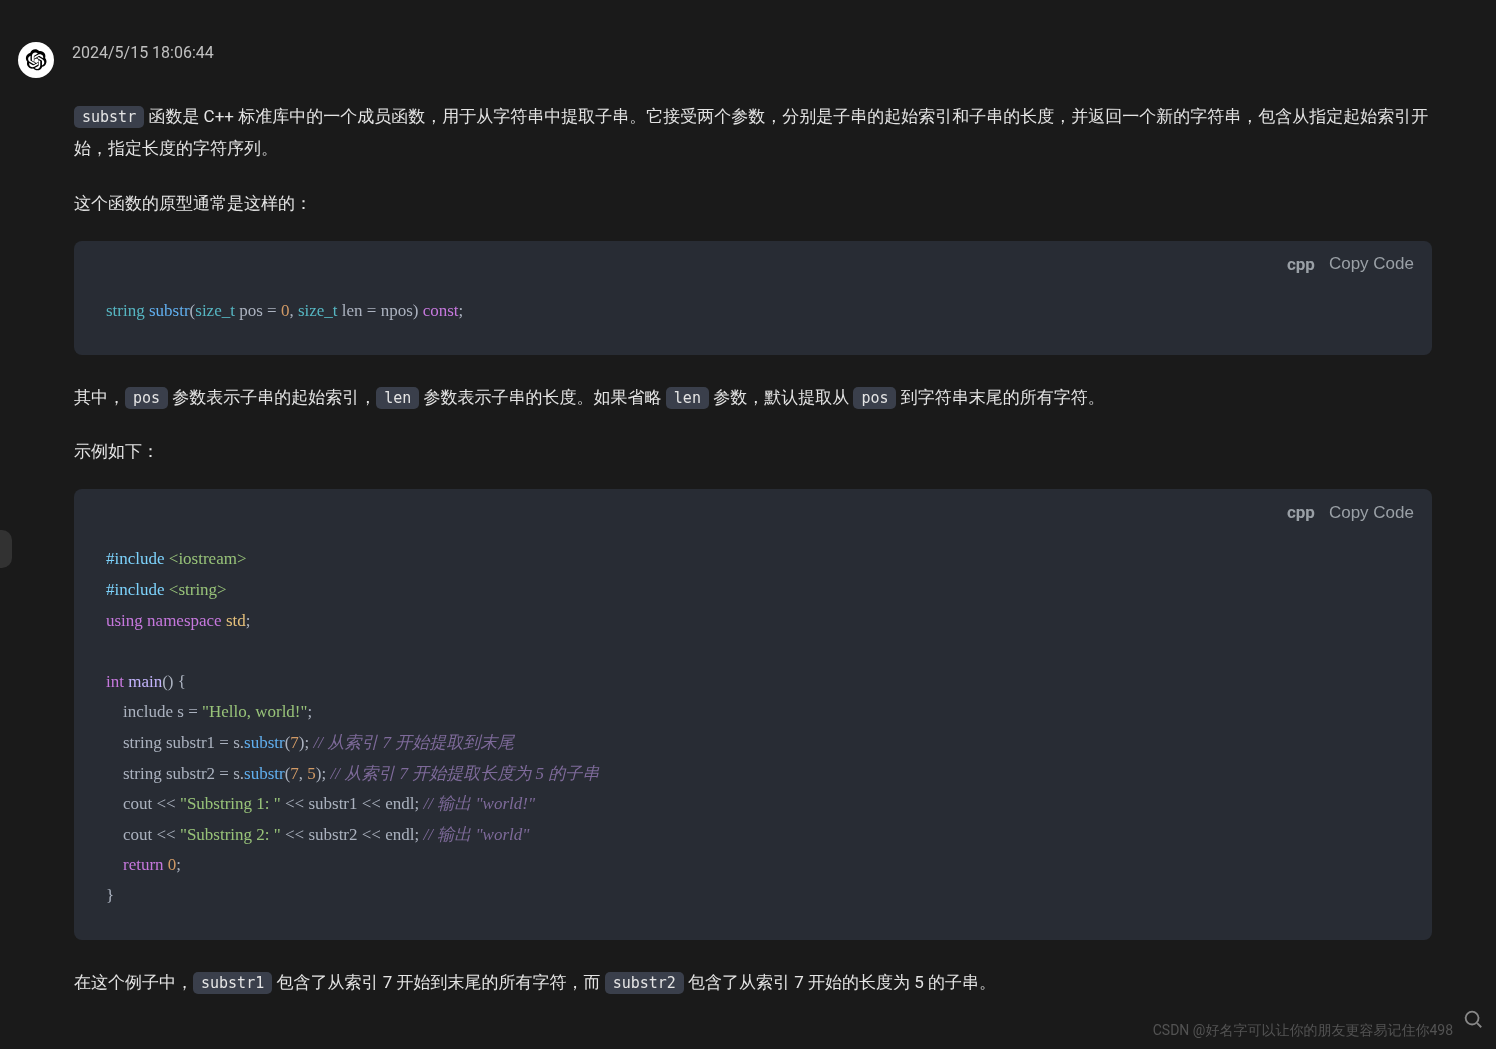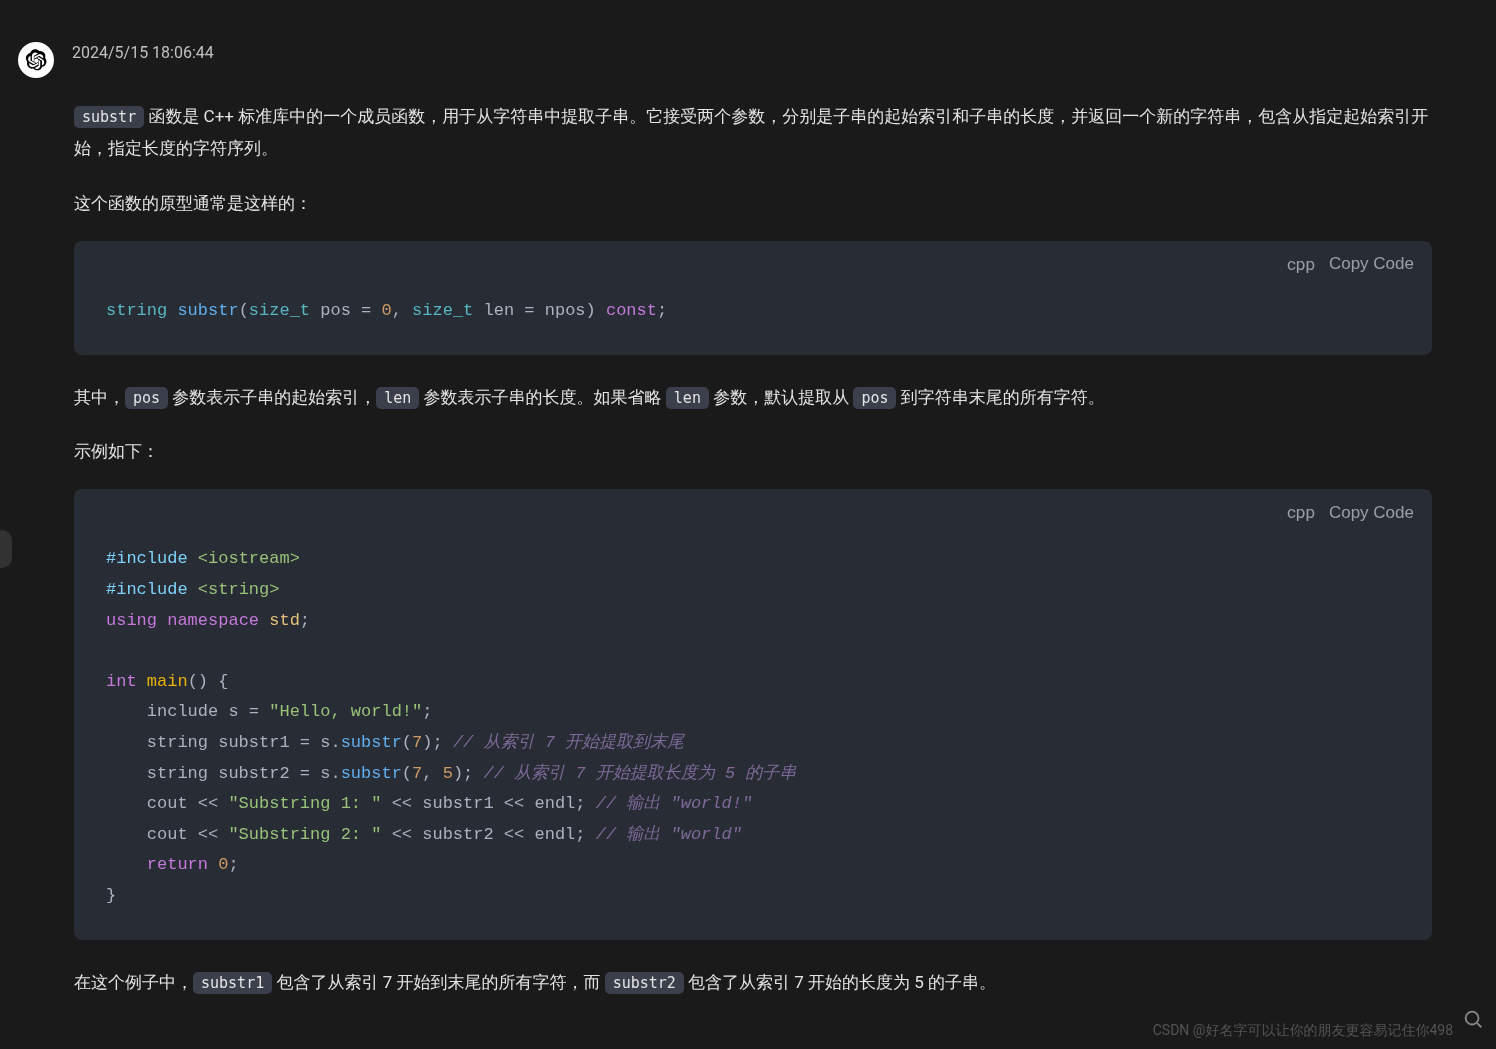--- a/index.html
+++ b/index.html
@@ -64,48 +64,48 @@
 }
 .code-header {
   display: flex;
   justify-content: flex-end;
   align-items: center;
   padding: 10px 18px 4px 18px;
   gap: 14px;
   color: #9aa0a6;
   font-size: 17px;
 }
-.code-lang { color: #9aa0a6; }
+.code-lang { color: #9aa0a6; font-weight: bold; }
 .copy-btn {
   color: #9aa0a6;
   cursor: pointer;
   background: none;
   border: none;
   font-size: 17px;
 }
 .code-body {
   padding: 14px 32px 28px 32px;
-  font-family: Liberation Mono, monospace;
+  font-family: Liberation Serif, serif;
   font-size: 17px;
   line-height: 1.8;
   white-space: pre;
   color: #abb2bf;
 }
 
 .tok-type { color: #56b6c2; }
 .tok-func { color: #61afef; }
 .tok-num { color: #d19a66; }
 .tok-keyword { color: #c678dd; }
 .tok-preproc { color: #7dd3fc; }
 .tok-include { color: #98c379; }
 .tok-string { color: #98c379; }
 .tok-using { color: #c678dd; }
 .tok-std { color: #e5c07b; }
 .tok-int { color: #c678dd; }
-.tok-main { color: #eab308; }
+.tok-main { color: #c4b5fd; }
 .tok-comment { color: #7e6a9a; font-style: italic; }
 .tok-return { color: #c678dd; }
 .tok-member { color: #61afef; }
 
 .watermark {
   position: absolute;
   right: 43px;
   bottom: 18px;
   color: #6b6b6b;
   font-size: 14px;

